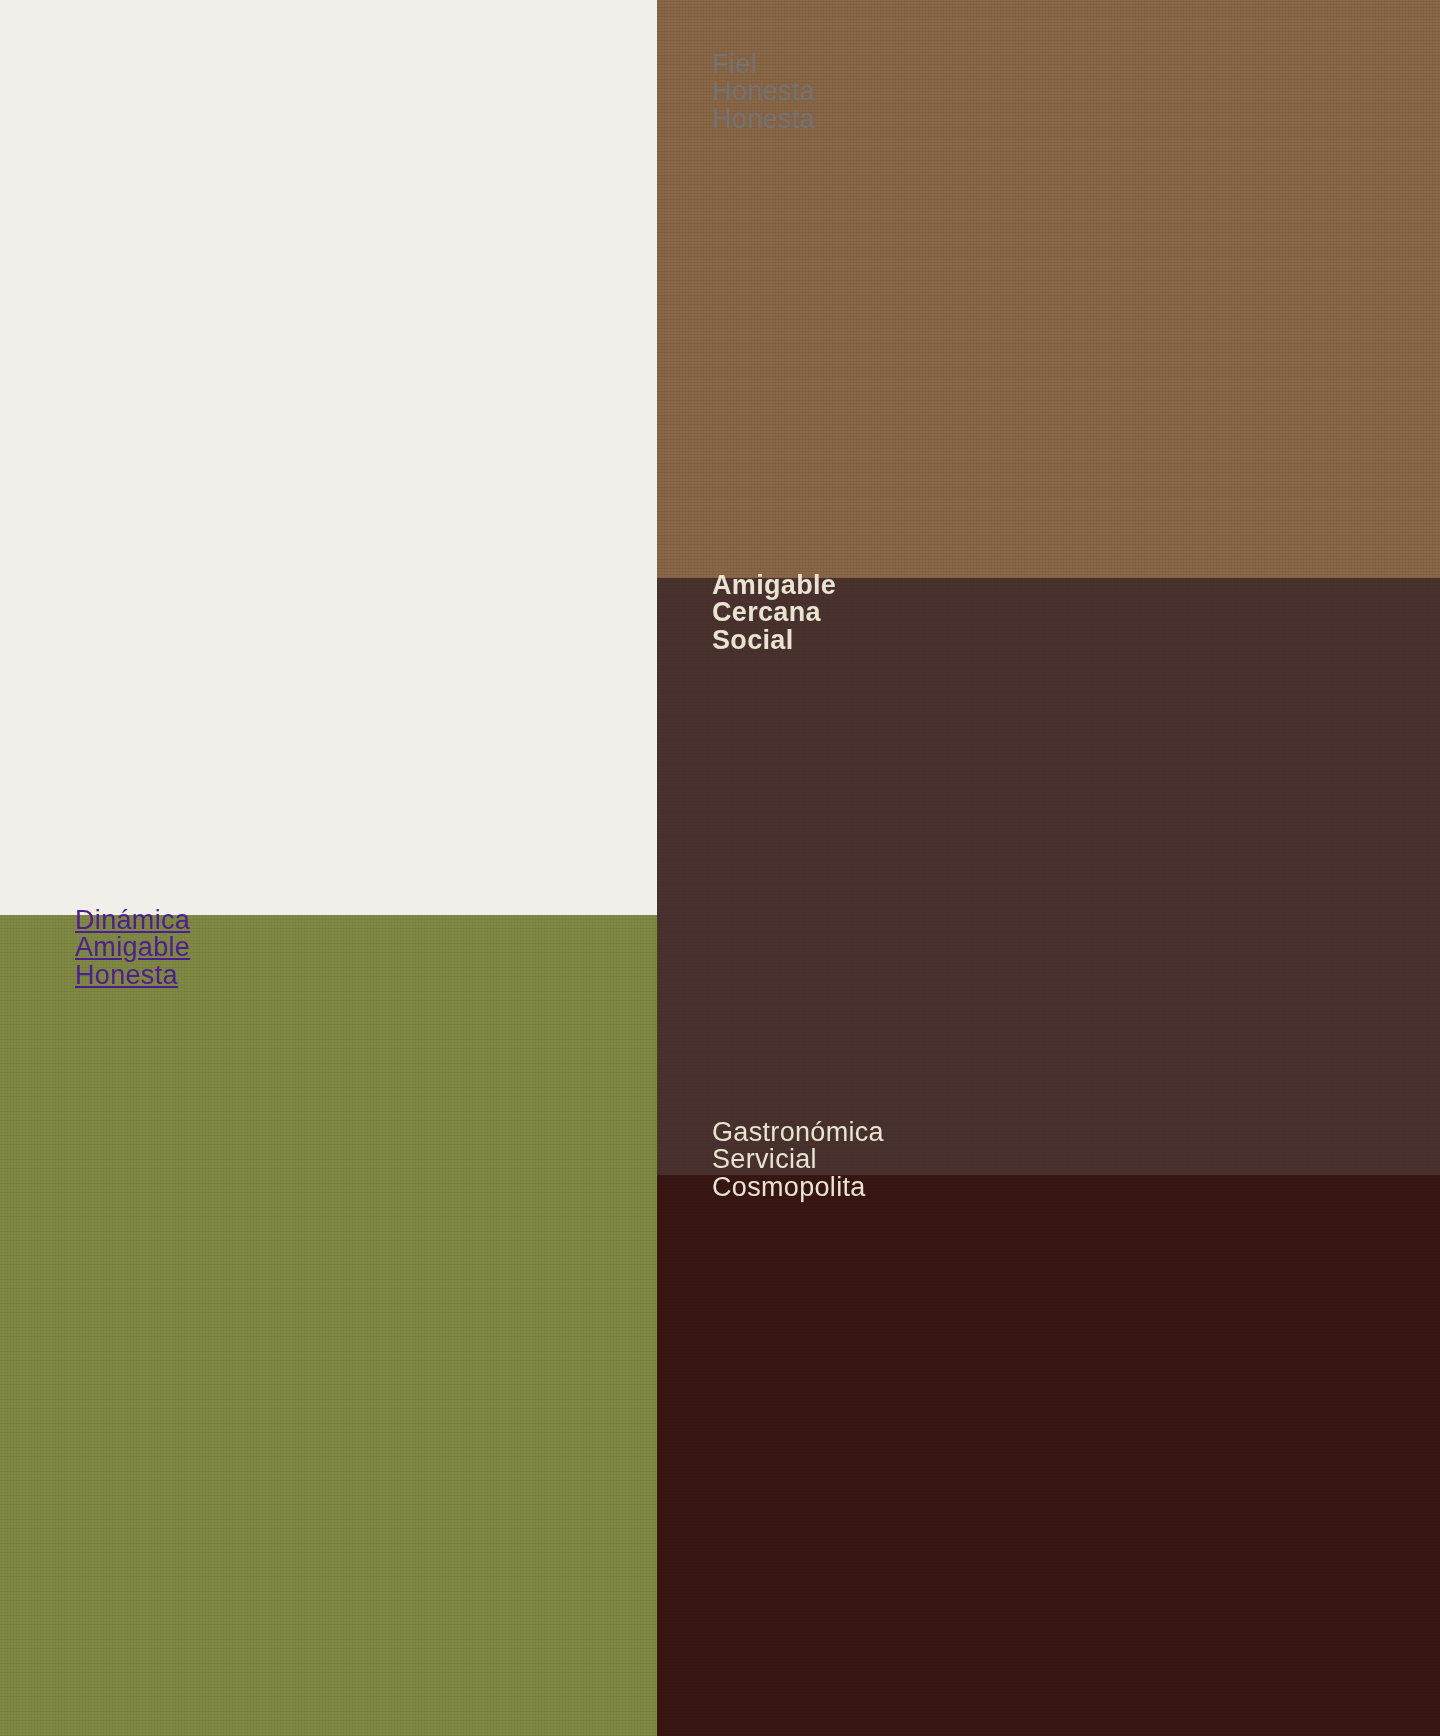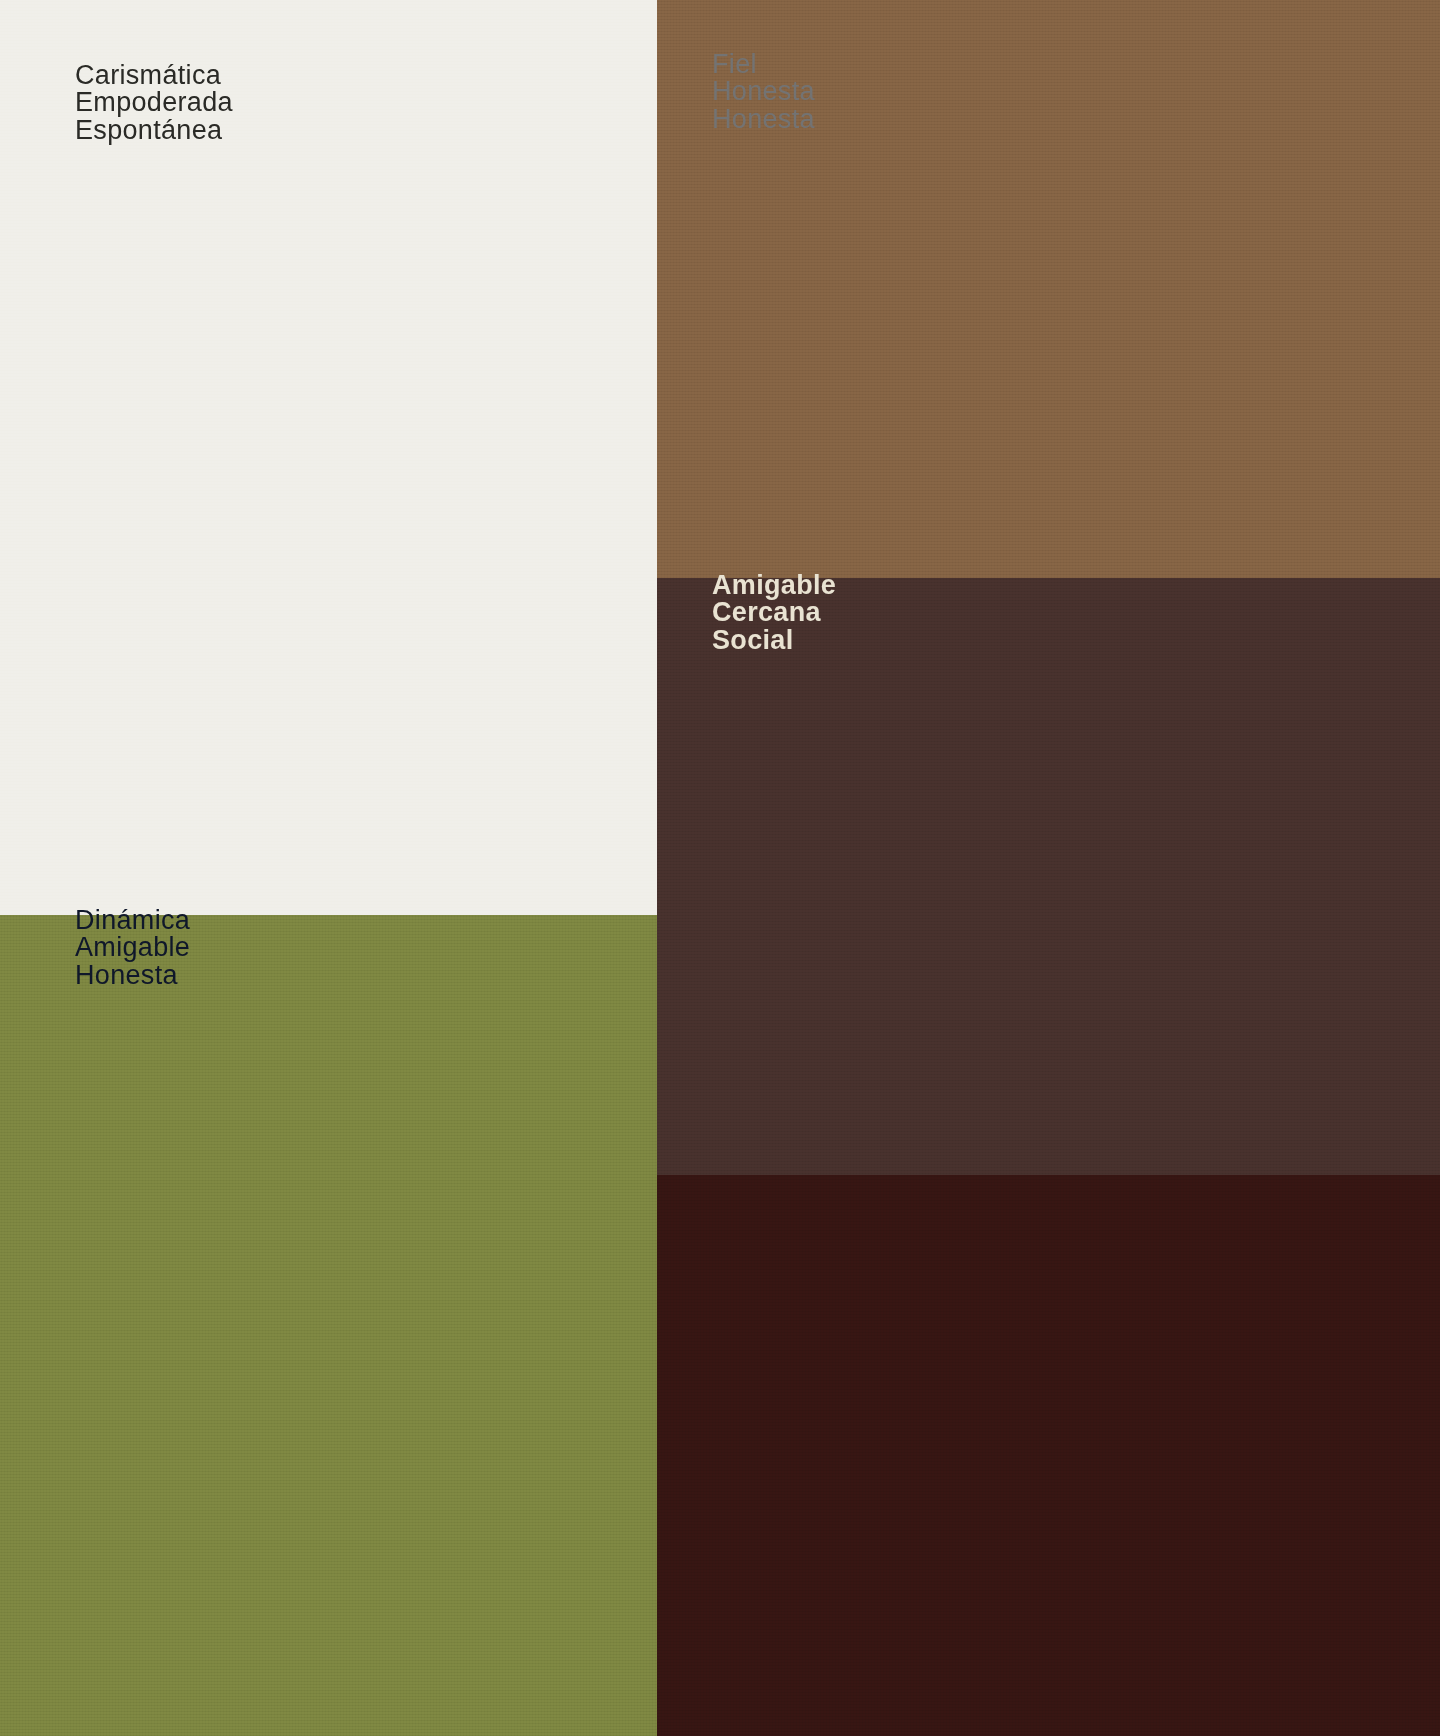--- a/index.html
+++ b/index.html
@@ -78,34 +78,29 @@
     display: block;
     padding: 0;
     margin: 0;
     line-height: 27.3px;
   }
 
   
   #stack-cream    { left: 75px;  top: 62px;   color: #2a2a26; }
   #stack-tan      { left: 712px; top: 51px;   color: #737373; }
   #stack-cocoa    { left: 712px; top: 572px;  color: #e9e3d2; font-weight: bold; }
-  #stack-olive    { left: 75px;  top: 907px;  color: #0f172a; }
+  #stack-olive    { left: 75px;  top: 907px;  color: #4c1d95; text-decoration: underline; }
   #stack-espresso { left: 712px; top: 1119px; color: #e9e3d2; }
 </style>
 </head>
 <body>
 
 <div id="board">
 
   <div class="panel" id="panel-cream"></div>
-  <div class="word-stack" id="stack-cream">
-    <span class="word">Carismática</span>
-    <span class="word">Empoderada</span>
-    <span class="word">Espontánea</span>
-  </div>
 
   <div class="panel" id="panel-tan"></div>
   <div class="word-stack" id="stack-tan">
     <span class="word">Fiel</span>
     <span class="word">Honesta</span>
     <span class="word">Honesta</span>
   </div>
 
   <div class="panel" id="panel-cocoa"></div>
   <div class="word-stack" id="stack-cocoa">
@@ -115,14 +110,19 @@
   </div>
 
   <div class="panel" id="panel-olive"></div>
   <div class="word-stack" id="stack-olive">
     <span class="word">Dinámica</span>
     <span class="word">Amigable</span>
     <span class="word">Honesta</span>
   </div>
 
   <div class="panel" id="panel-espresso"></div>
+  <div class="word-stack" id="stack-espresso">
+    <span class="word">Gastronómica</span>
+    <span class="word">Servicial</span>
+    <span class="word">Cosmopolita</span>
+  </div>
 
 </div>
 
 </body></html>

